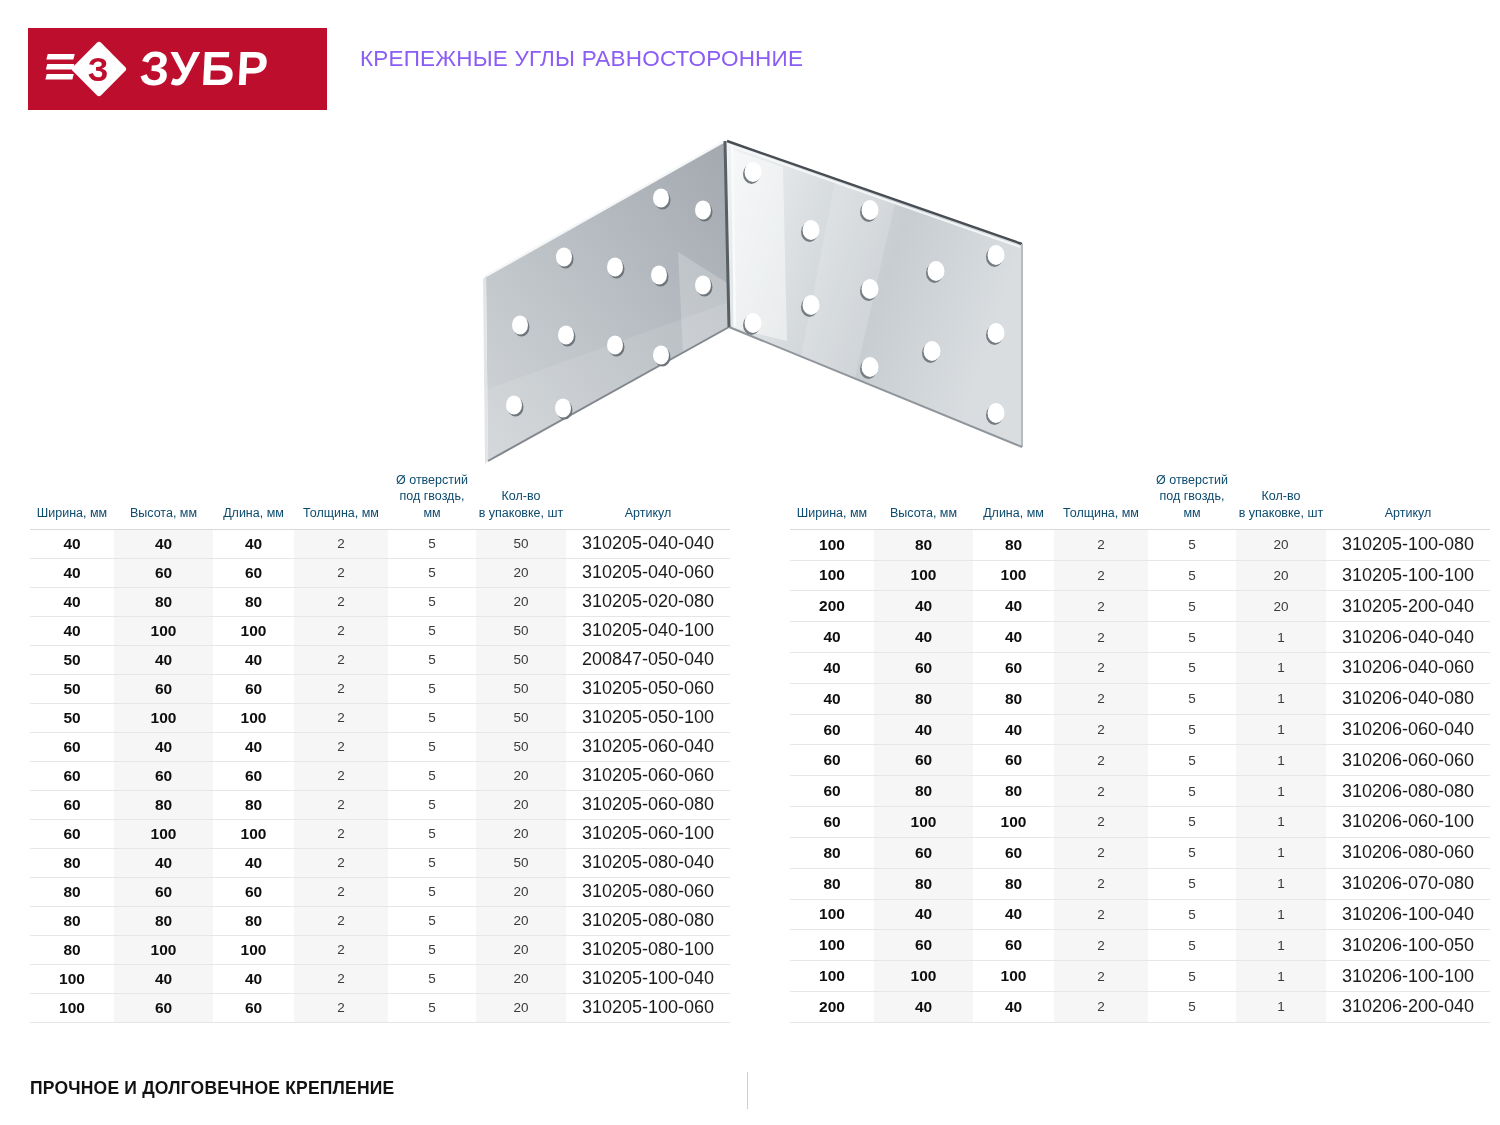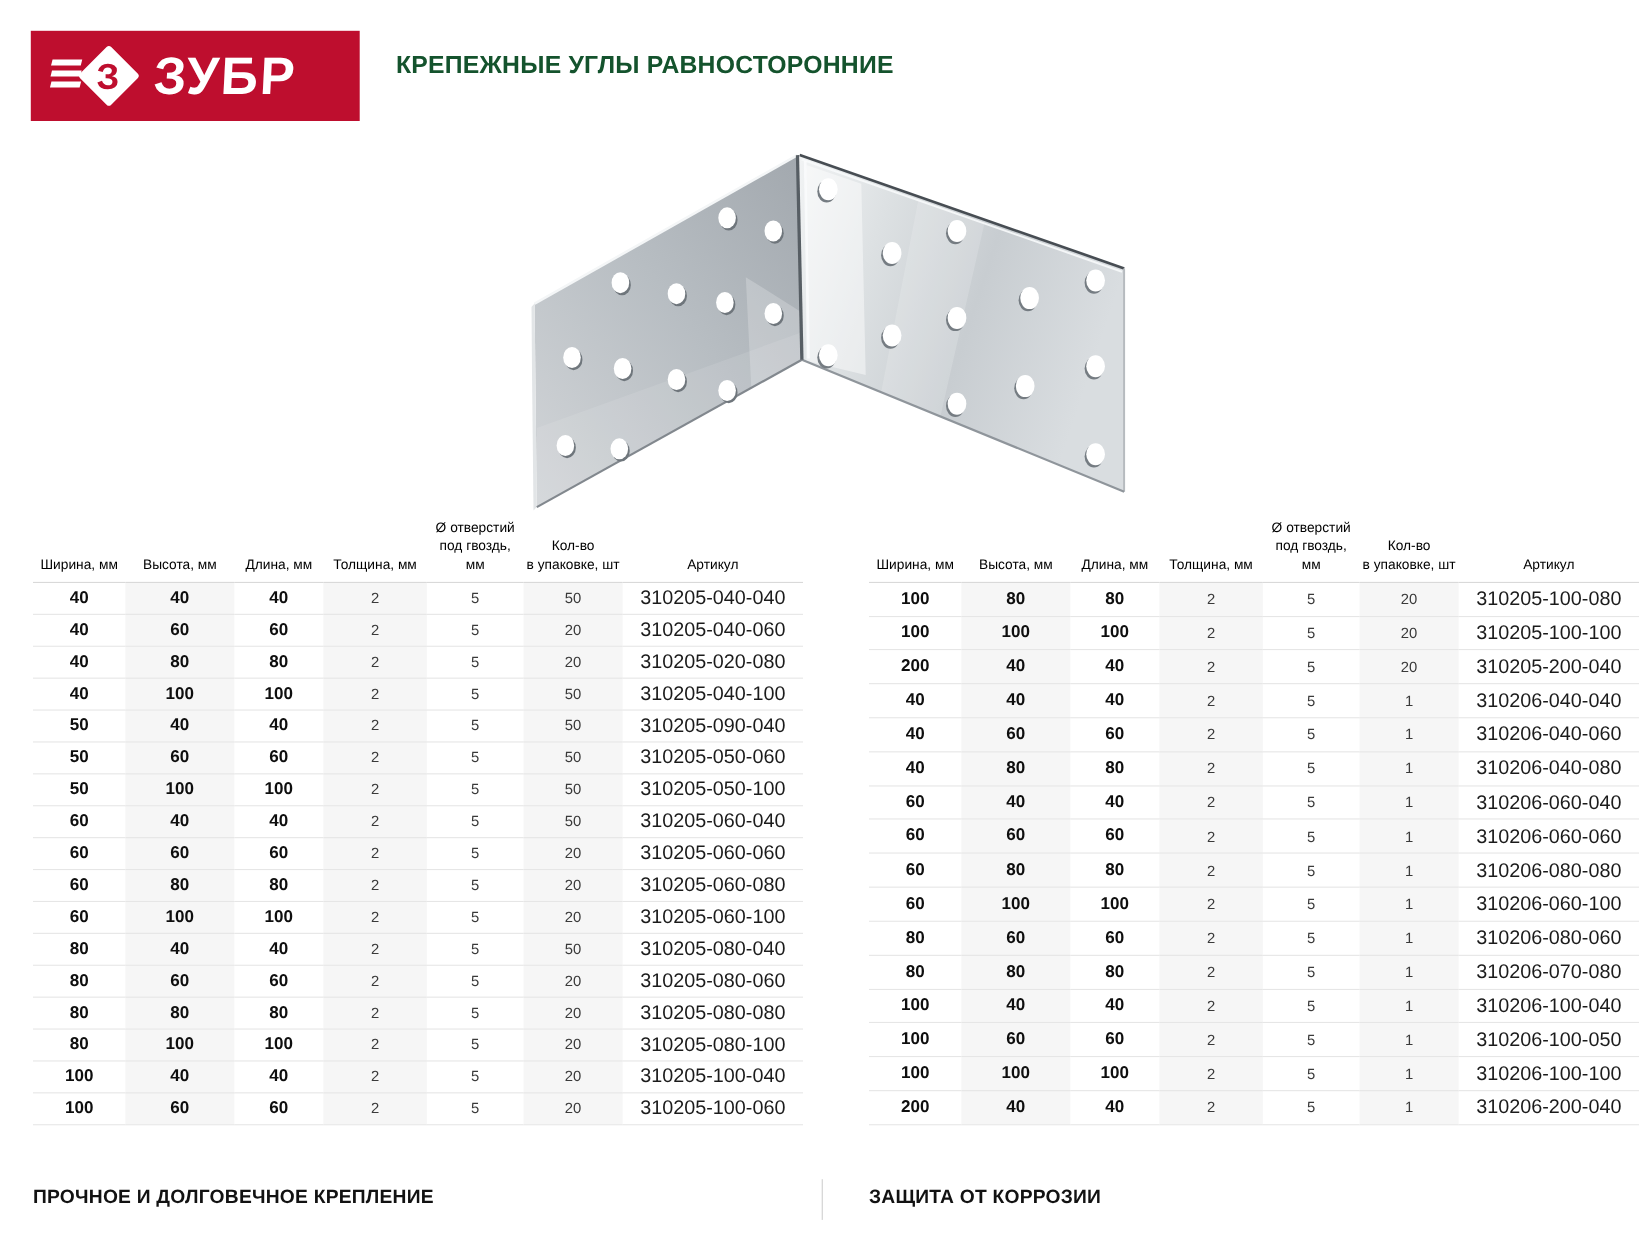--- a/index.html
+++ b/index.html
@@ -19,21 +19,21 @@
     padding-left:14px;
   }
   .logo-text {
     color:#fff; font-weight:700; font-size:47px;
     letter-spacing:2px; line-height:1;
     transform:skewX(-3deg) scaleY(1.02);
     margin-left:6px; margin-top:-2px;
   }
   .page-title {
     position:absolute; left:360px; top:42px;
-    font-size:22.5px; font-weight:700; color:#14532d;
+    font-size:22.5px; font-weight:400; color:#8b5cf6;
     line-height:33px; letter-spacing:0.2px;
   }
   .page-title span { display:block; }
 
   
   .product { position:absolute; left:483px; top:134px; width:540px; height:335px; }
 
   
   .tables {
     position:absolute; left:30px; top:472px;
@@ -42,21 +42,21 @@
   table.spec { width:700px; border-collapse:collapse; table-layout:fixed; }
   table.spec col.c1 { width:84px; }
   table.spec col.c2 { width:99px; }
   table.spec col.c3 { width:81px; }
   table.spec col.c4 { width:94px; }
   table.spec col.c5 { width:88px; }
   table.spec col.c6 { width:90px; }
   table.spec col.c7 { width:164px; }
   table.spec thead tr { border-bottom:1px solid #d9d9d9; }
   table.spec th {
-    font-weight:400; font-size:12.5px; color:#000000;
+    font-weight:400; font-size:12.5px; color:#0c4a6e;
     text-align:center; vertical-align:bottom;
     padding:0 2px 8px; line-height:1.3; height:52px;
   }
   table.spec tbody tr { border-bottom:1px solid #e6e6e6; }
   table.spec td {
     text-align:center; height:29px; padding:0 2px;
     font-size:13.5px; color:#3a3a3a;
   }
   table.spec td:nth-child(2),
   table.spec td:nth-child(4),
@@ -276,21 +276,21 @@
             <td>50</td>
             <td class="art">310205-040-100</td>
           </tr>
           <tr>
             <td class="dim">50</td>
             <td class="dim">40</td>
             <td class="dim">40</td>
             <td>2</td>
             <td>5</td>
             <td>50</td>
-            <td class="art">310205-090-040</td>
+            <td class="art">200847-050-040</td>
           </tr>
           <tr>
             <td class="dim">50</td>
             <td class="dim">60</td>
             <td class="dim">60</td>
             <td>2</td>
             <td>5</td>
             <td>50</td>
             <td class="art">310205-050-060</td>
           </tr>
@@ -577,15 +577,14 @@
             <td>5</td>
             <td>1</td>
             <td class="art">310206-200-040</td>
           </tr>
         </tbody>
     </table>
   </div>
 
   <div class="footer-label footer-left">ПРОЧНОЕ И ДОЛГОВЕЧНОЕ КРЕПЛЕНИЕ</div>
   <div class="footer-divider"></div>
-  <div class="footer-label footer-right">ЗАЩИТА ОТ КОРРОЗИИ</div>
 
 </div>
 
 </body></html>

